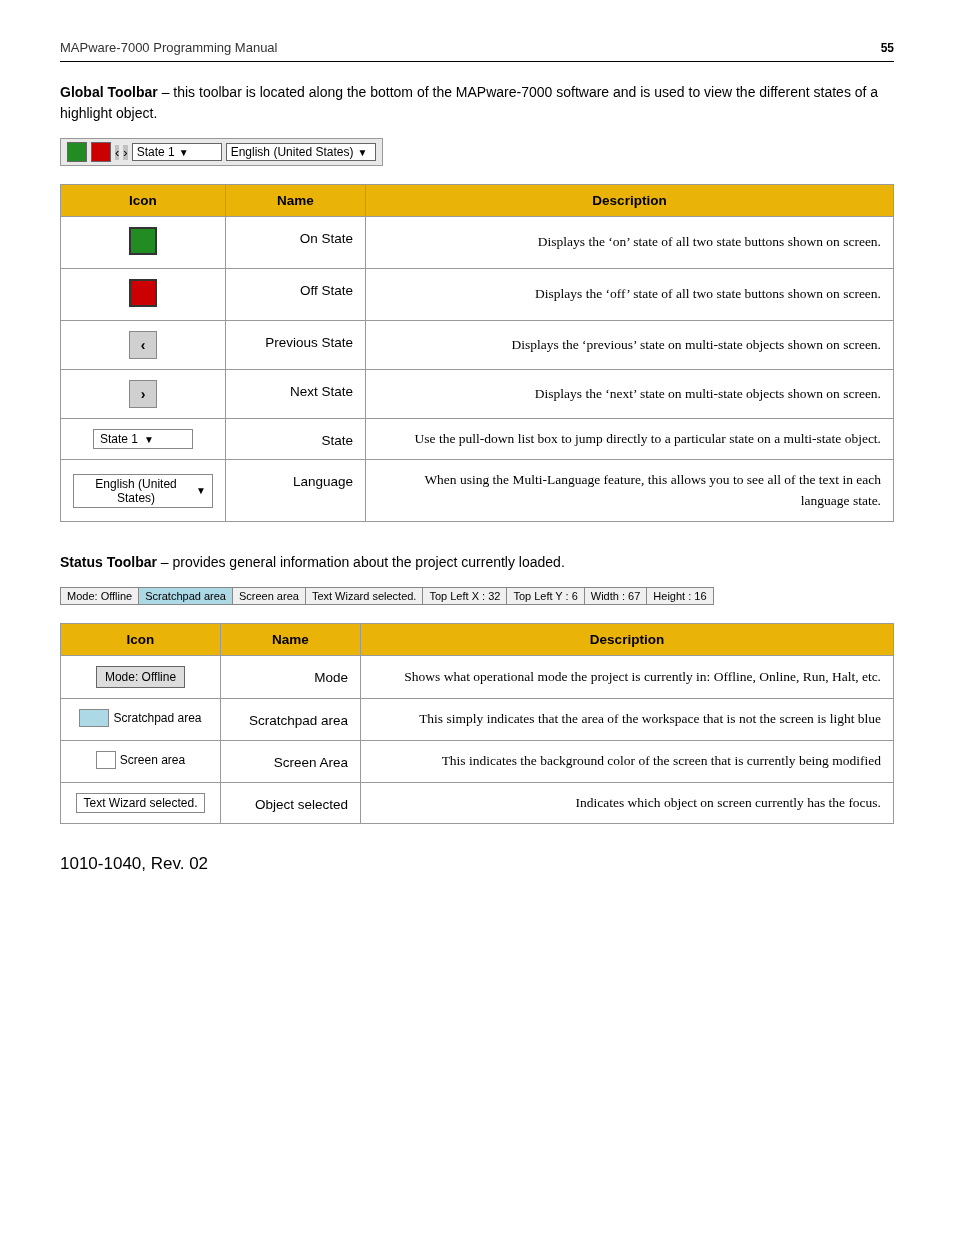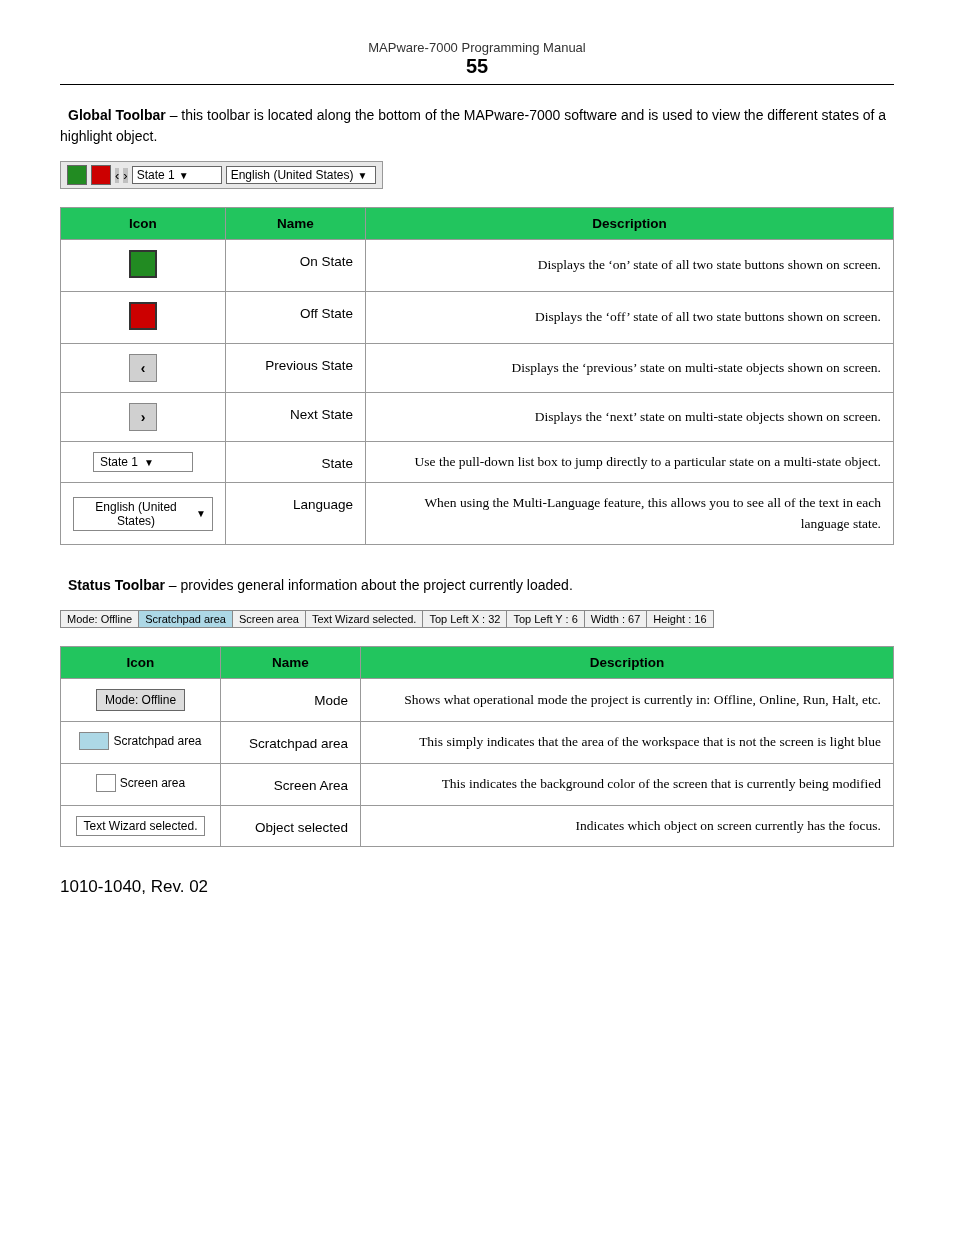--- a/index.html
+++ b/index.html
@@ -12,27 +12,26 @@
       min-height: 1235px;
       padding: 40px 60px;
     }
     .header-line {
       display: flex;
       justify-content: space-between;
       align-items: center;
       border-bottom: 1px solid #000;
       padding-bottom: 6px;
       margin-bottom: 20px;
-      flex-direction: column;
     }
     .header-title { font-size: 13px; color: #333; }
-    .header-page { font-size: 20px; font-weight: bold; }
+    .header-page { font-size: 12px; font-weight: bold; }
 
     .section-para { margin-bottom: 14px; line-height: 1.5; font-size: 14px; }
-    .section-para b { font-weight: bold; margin-left: 8px; }
+    .section-para b { font-weight: bold; }
 
     
     .toolbar-sim {
       display: inline-flex;
       align-items: center;
       border: 1px solid #999;
       background: #e8e8e8;
       padding: 3px 6px;
       gap: 4px;
       margin-bottom: 18px;
@@ -59,21 +58,21 @@
     .tb-dropdown-arrow { margin-left: 4px; font-size: 10px; }
 
     
     .main-table {
       width: 100%;
       border-collapse: collapse;
       margin-bottom: 30px;
       font-size: 13.5px;
     }
     .main-table th {
-      background: #22c55e;
+      background: #eab308;
       border: 1px solid #999;
       padding: 8px 12px;
       text-align: center;
       font-weight: bold;
     }
     .main-table td {
       border: 1px solid #999;
       padding: 10px 12px;
       vertical-align: middle;
       text-align: right;

